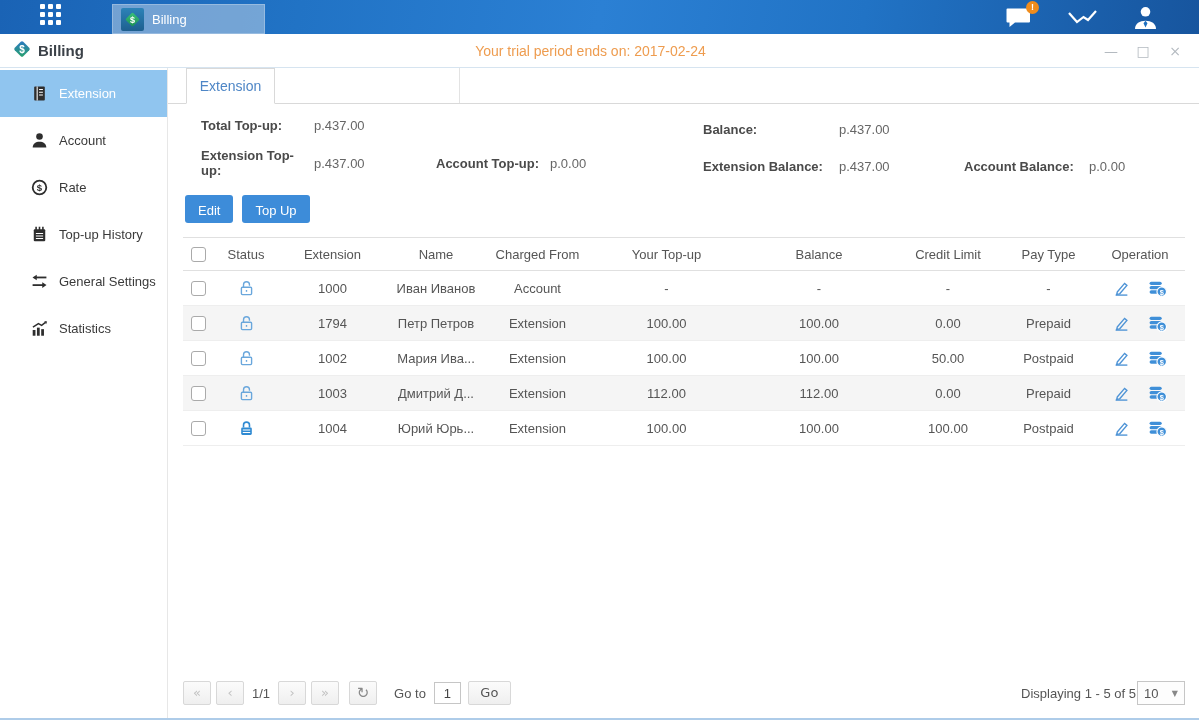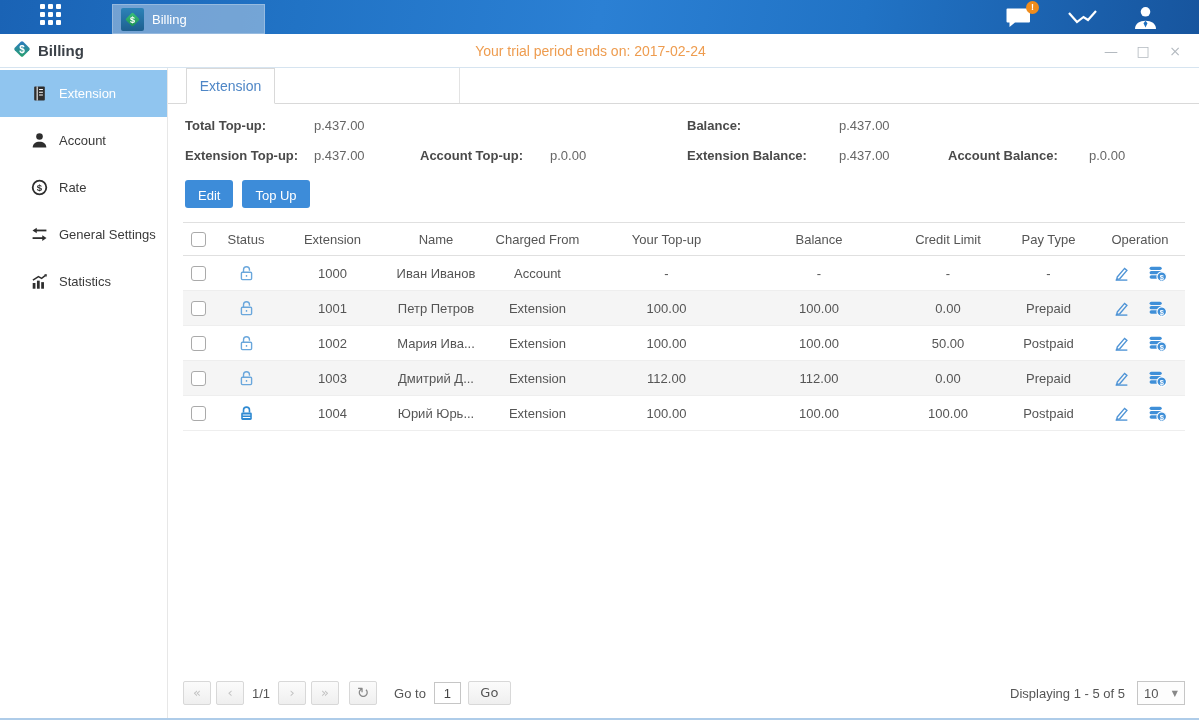--- a/index.html
+++ b/index.html
@@ -49,21 +49,21 @@
   .tab-pad { width:18px; border-bottom:1px solid #fff; margin-bottom:-1px; }
   .tab-pad { border-bottom:none; }
   .tab { width:89px; border:1px solid #d9d9d9; border-bottom:1px solid #fff; margin-bottom:-1px;
     background:#fff; color:#4e86c6; font-size:14px; display:flex; align-items:center; justify-content:center; cursor:pointer; }
   .tab-slot { width:185px; border-right:1px solid #e3e3e3; }
 
   .summary { padding:14px 14px 4px 17px; display:flex; font-size:13px; }
   .sum-grid { display:grid; row-gap:15px; align-items:center; }
   .sum-left  { grid-template-columns:129px 106px 130px 1fr; width:502px; flex:none; }
   .sum-right { grid-template-columns:152px 109px 141px 1fr; flex:1; }
-  .sum-label { font-weight:bold; color:#4a4a4a; }
+  .sum-label { font-weight:bold; color:#4a4a4a;margin-left:16px; }
   .sum-value { color:#666; }
 
   .actions { padding:13px 0 0 17px; display:flex; gap:9px; }
   .btn-primary { background:#3d8cd9; color:#fff; border:none; border-radius:3px;
     font-size:13px; font-family:inherit; height:28px; padding:8px 13px; cursor:pointer; }
 
   .table-wrap { margin:14px 14px 0 15px; }
   table { width:100%; border-collapse:collapse; table-layout:fixed; font-size:13px; color:#555; }
   th { font-weight:normal; color:#555; height:33px; border-top:1px solid #e0e0e0; border-bottom:1px solid #e0e0e0; }
   td { height:35px; text-align:center; border-bottom:1px solid #eee; overflow:hidden; white-space:nowrap; }
@@ -79,21 +79,21 @@
   
   .footer { height:44px; flex:none; display:flex; align-items:center; padding:0 14px 6px 15px; font-size:13px; color:#555; }
   .pg-btn { width:28px; height:24px; border:1px solid #d8d8d8; border-radius:2px; margin-right:5px;
     background:linear-gradient(#fbfbfb,#efefef); color:#c2c2c2; font-size:13px; text-align:center;
     line-height:22px; cursor:pointer; font-family:"DejaVu Sans",sans-serif; }
   .pg-btn.refresh { color:#8a8a8a; font-size:15px; margin-left:5px; }
   .pg-ind { margin:0 8px 0 3px; color:#555; }
   .goto-label { margin:0 8px 0 12px; }
   .goto-input { width:27px; height:22px; border:1px solid #c6c6c6; text-align:center; font-size:13px;
     font-family:inherit; color:#444; margin-right:7px; }
-  .displaying { margin-left:auto; margin-right:12px; }
+  .displaying { margin-left:auto; margin-right:1px; }
   .page-size { width:48px; height:24px; border:1px solid #c6c6c6; background:#fdfdfd; display:flex;
     align-items:center; padding:0 6px; cursor:pointer; color:#555; }
   .page-size .caret { margin-left:auto; font-size:8px; color:#888; font-family:"DejaVu Sans",sans-serif; }
 </style>
 </head>
 <body>
 
 <div class="topbar">
   <div class="grid-icon">
     <i></i>
@@ -190,20 +190,30 @@
       <span>Account</span>
     </div>
     <div class="side-item">
       <span class="s-ic">
         <svg viewBox="0 0 16 16" width="17" height="17">
           <circle cx="8" cy="8" r="6.4" fill="none" stroke="#2e2e2e" stroke-width="1.7"></circle>
           <text x="8" y="11.2" text-anchor="middle" fill="#2e2e2e" font-size="9" font-weight="bold">$</text>
         </svg>
       </span>
       <span>Rate</span>
+    </div>
+    <div class="side-item">
+      <span class="s-ic">
+        <svg viewBox="0 0 16 16" width="17" height="17">
+          <rect x="2.6" y="3" width="10.8" height="11.4" rx="1" fill="#2e2e2e"></rect>
+          <path d="M4.8 0.8v3.2M8 0.8v3.2M11.2 0.8v3.2" stroke="#2e2e2e" stroke-width="1.5"></path>
+          <path d="M4.6 7h6.8M4.6 9.4h6.8M4.6 11.8h6.8" stroke="#fff" stroke-width="1"></path>
+        </svg>
+      </span>
+      <span>Top-up History</span>
     </div>
     <div class="side-item">
       <span class="s-ic">
         <svg viewBox="0 0 16 16" width="17" height="17" fill="#2e2e2e">
           <path d="M4 4.2h10.5" stroke="#2e2e2e" stroke-width="1.7"></path>
           <path d="M5.4 1.6L1.4 4.2l4 2.6z"></path>
           <path d="M1.5 11.4H12" stroke="#2e2e2e" stroke-width="1.7"></path>
           <path d="M10.6 8.8l4 2.6-4 2.6z"></path>
         </svg>
       </span>
@@ -326,21 +336,21 @@
   </tr>
             <tr class="alt">
     <td><input type="checkbox" class="cb" style=""></td>
     <td><span class="status-ic">
                   <svg width="17" height="17" viewBox="0 0 16 16" fill="none" stroke="#6aa7dc" stroke-width="1.3">
                     <rect x="3.2" y="6.8" width="9.6" height="7" rx="1"></rect>
                     <path d="M5.2 6.8V4.5a2.8 2.8 0 0 1 5.6 0v1"></path>
                     <path d="M8 9.4v1.7"></path>
                   </svg>
                 </span></td>
-    <td>1001</td>
+    <td>1794</td>
     <td>Петр Петров</td>
     <td>Extension</td>
     <td>100.00</td>
     <td>100.00</td>
     <td>0.00</td>
     <td>Prepaid</td>
     <td>
       <span class="op-ic">
         <svg width="17" height="17" viewBox="0 0 16 16" fill="none" stroke="#4f94d6" stroke-width="1.3">
           <path d="M2.5 14.2h11"></path>

